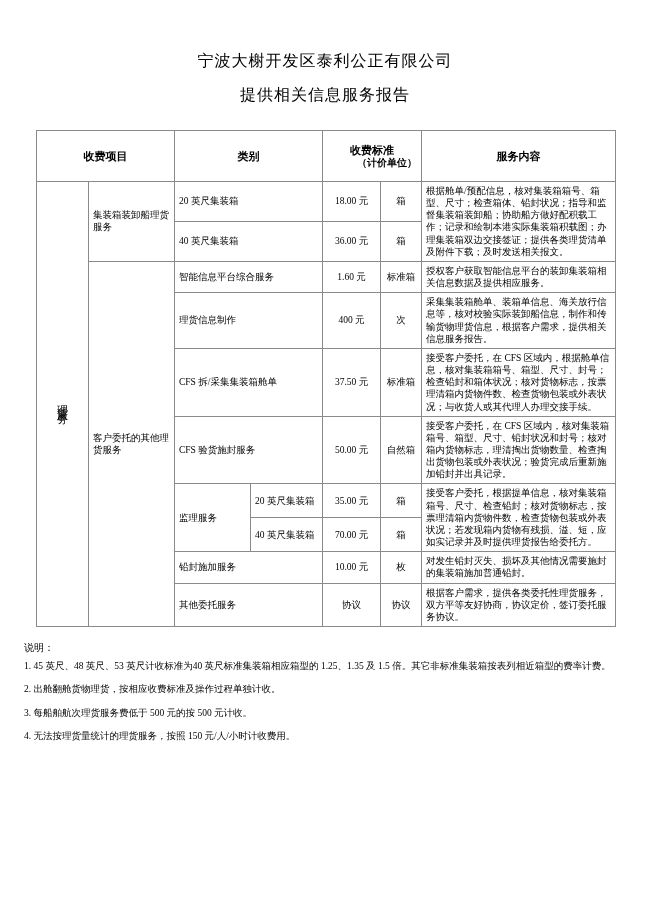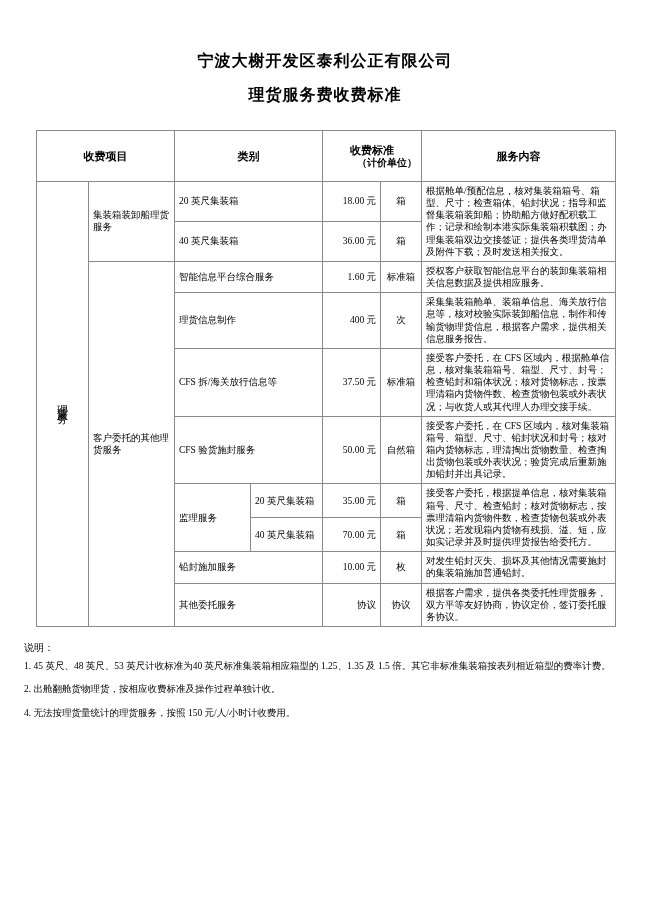--- a/index.html
+++ b/index.html
@@ -7,21 +7,21 @@
     width:650px;height:917px;
     background:#ffffff;
     font-family:"Liberation Serif","DejaVu Serif",serif;
     color:#000;
     overflow:hidden;
   }
   .page{position:relative;width:650px;height:917px;box-sizing:border-box;}
 
   .titles{padding-top:44px;text-align:center;}
   .title-line{
-    font-size:16px;font-weight:bold;letter-spacing:1px;
+    font-size:16px;font-weight:normal;letter-spacing:1px;
     line-height:34px;
   }
 
   table.fee{
     border-collapse:collapse;
     width:579px;
     margin:18px 16px 0 36px;
     table-layout:fixed;
     border:1.4px solid #000;
   }
@@ -45,38 +45,38 @@
     writing-mode:vertical-rl;
     text-orientation:upright;
     letter-spacing:3px;
     font-size:11px;
     margin:0 auto;
     display:inline-block;
   }
   .vert-wrap{text-align:center;vertical-align:middle;}
   .namecell{text-align:left;padding-left:6px;font-size:10px;line-height:1.3;}
   .item-name{text-align:left;font-size:10px;}
-  .price{text-align:right;font-size:10px;white-space:nowrap;}
+  .price{text-align:center;font-size:10px;white-space:nowrap;}
   .unit{text-align:center;font-size:10px;}
 
   .notes{
     margin:14px 0 0 24px;
     width:610px;
   }
   .notes .nhead{font-size:10px;margin-bottom:5px;}
   .notes .nline{font-size:9.5px;margin-bottom:11px;line-height:1.3;}
 </style>
 </head>
 <body>
 
 <div class="page">
 
   <div class="titles">
     <div class="title-line">宁波大榭开发区泰利公正有限公司</div>
-    <div class="title-line">理货服务费收费标准</div>
+    <div class="title-line">提供相关信息服务报告</div>
   </div>
 
   <table class="fee">
     <colgroup>
       <col style="width:52px">
       <col style="width:86px">
       <col style="width:76px">
       <col style="width:72px">
       <col style="width:58px">
       <col style="width:41px">
@@ -118,21 +118,21 @@
         <td class="unit">标准箱</td>
         <td class="desc">授权客户获取智能信息平台的装卸集装箱相关信息数据及提供相应服务。</td>
       </tr>
       <tr>
         <td class="item-name" colspan="2">理货信息制作</td>
         <td class="price">400 元</td>
         <td class="unit">次</td>
         <td class="desc">采集集装箱舱单、装箱单信息、海关放行信息等，核对校验实际装卸船信息，制作和传输货物理货信息，根据客户需求，提供相关信息服务报告。</td>
       </tr>
       <tr>
-        <td class="item-name" colspan="2">CFS 拆/海关放行信息等</td>
+        <td class="item-name" colspan="2">CFS 拆/采集集装箱舱单</td>
         <td class="price">37.50 元</td>
         <td class="unit">标准箱</td>
         <td class="desc">接受客户委托，在 CFS 区域内，根据舱单信息，核对集装箱箱号、箱型、尺寸、封号；检查铅封和箱体状况；核对货物标志，按票理清箱内货物件数、检查货物包装或外表状况；与收货人或其代理人办理交接手续。</td>
       </tr>
       <tr>
         <td class="item-name" colspan="2">CFS 验货施封服务</td>
         <td class="price">50.00 元</td>
         <td class="unit">自然箱</td>
         <td class="desc">接受客户委托，在 CFS 区域内，核对集装箱箱号、箱型、尺寸、铅封状况和封号；核对箱内货物标志，理清掏出货物数量、检查掏出货物包装或外表状况；验货完成后重新施加铅封并出具记录。</td>
       </tr>
@@ -161,16 +161,17 @@
         <td class="unit">协议</td>
         <td class="desc">根据客户需求，提供各类委托性理货服务，双方平等友好协商，协议定价，签订委托服务协议。</td>
       </tr>
     </tbody>
   </table>
 
   <div class="notes">
     <div class="nhead">说明：</div>
     <div class="nline">1. 45 英尺、48 英尺、53 英尺计收标准为40 英尺标准集装箱相应箱型的 1.25、1.35 及 1.5 倍。其它非标准集装箱按表列相近箱型的费率计费。</div>
     <div class="nline">2. 出舱翻舱货物理货，按相应收费标准及操作过程单独计收。</div>
+    <div class="nline">3. 每船舶航次理货服务费低于 500 元的按 500 元计收。</div>
     <div class="nline">4. 无法按理货量统计的理货服务，按照 150 元/人/小时计收费用。</div>
   </div>
 
 </div>
 
 </body></html>

